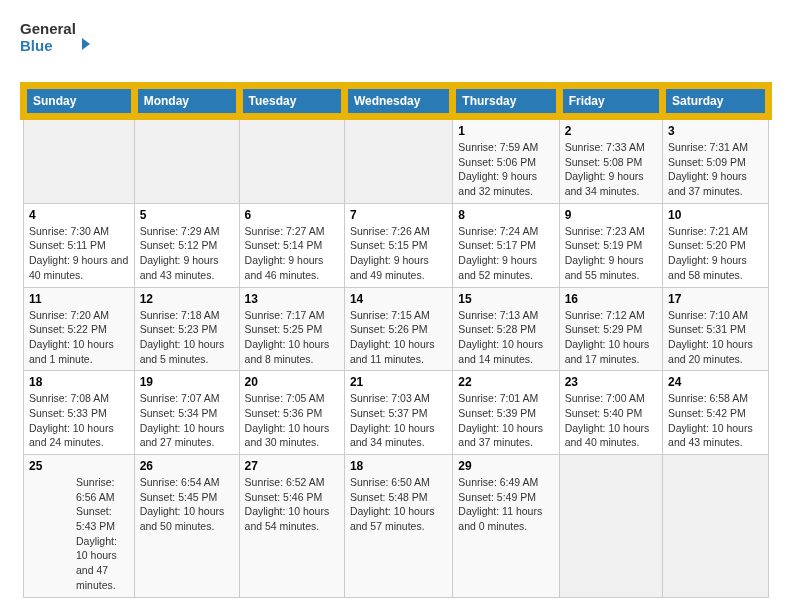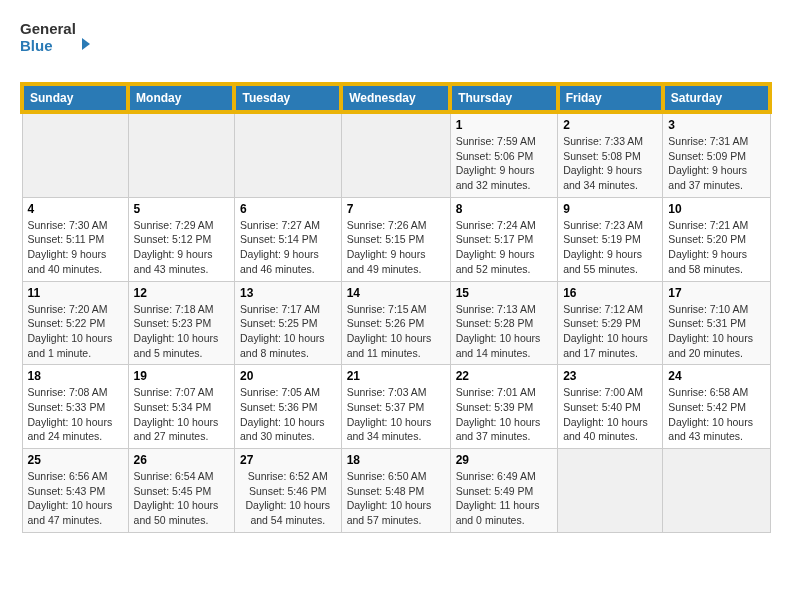--- a/index.html
+++ b/index.html
@@ -40,21 +40,21 @@
       border-collapse: collapse;
       font-size: 11px;
     }
     thead th {
       background-color: #2a7ab5;
       color: #fff;
       font-size: 12px;
       font-weight: bold;
       padding: 5px 6px;
       text-align: left;
-      border: 4px solid #eab308;
+      border: 7px solid #eab308;
     }
     tbody td {
       border: 1px solid #ccc;
       vertical-align: top;
       padding: 4px 5px;
       width: 113px;
       min-height: 80px;
     }
     tbody tr {
       background: #fff;
@@ -259,33 +259,33 @@
         <td>
           <span class="day-num">24</span>
           <div class="day-info" style="white-space: pre-line;">Sunrise: 6:58 AM
 Sunset: 5:42 PM
 Daylight: 10 hours and 43 minutes.</div>
         </td>
       </tr>
       <tr>
         <td>
           <span class="day-num">25</span>
-          <div class="day-info" style="white-space: pre-line;">Sunrise: 6:56 AM
+          <div class="day-info" style="white-space: pre-line; margin-left: 47px;">Sunrise: 6:56 AM
 Sunset: 5:43 PM
 Daylight: 10 hours and 47 minutes.</div>
         </td>
         <td>
           <span class="day-num">26</span>
           <div class="day-info" style="white-space: pre-line;">Sunrise: 6:54 AM
 Sunset: 5:45 PM
 Daylight: 10 hours and 50 minutes.</div>
         </td>
         <td>
           <span class="day-num">27</span>
-          <div class="day-info" style="white-space: pre-line; text-align: center;">Sunrise: 6:52 AM
+          <div class="day-info" style="white-space: pre-line;">Sunrise: 6:52 AM
 Sunset: 5:46 PM
 Daylight: 10 hours and 54 minutes.</div>
         </td>
         <td>
           <span class="day-num">18</span>
           <div class="day-info" style="white-space: pre-line;">Sunrise: 6:50 AM
 Sunset: 5:48 PM
 Daylight: 10 hours and 57 minutes.</div>
         </td>
         <td>

